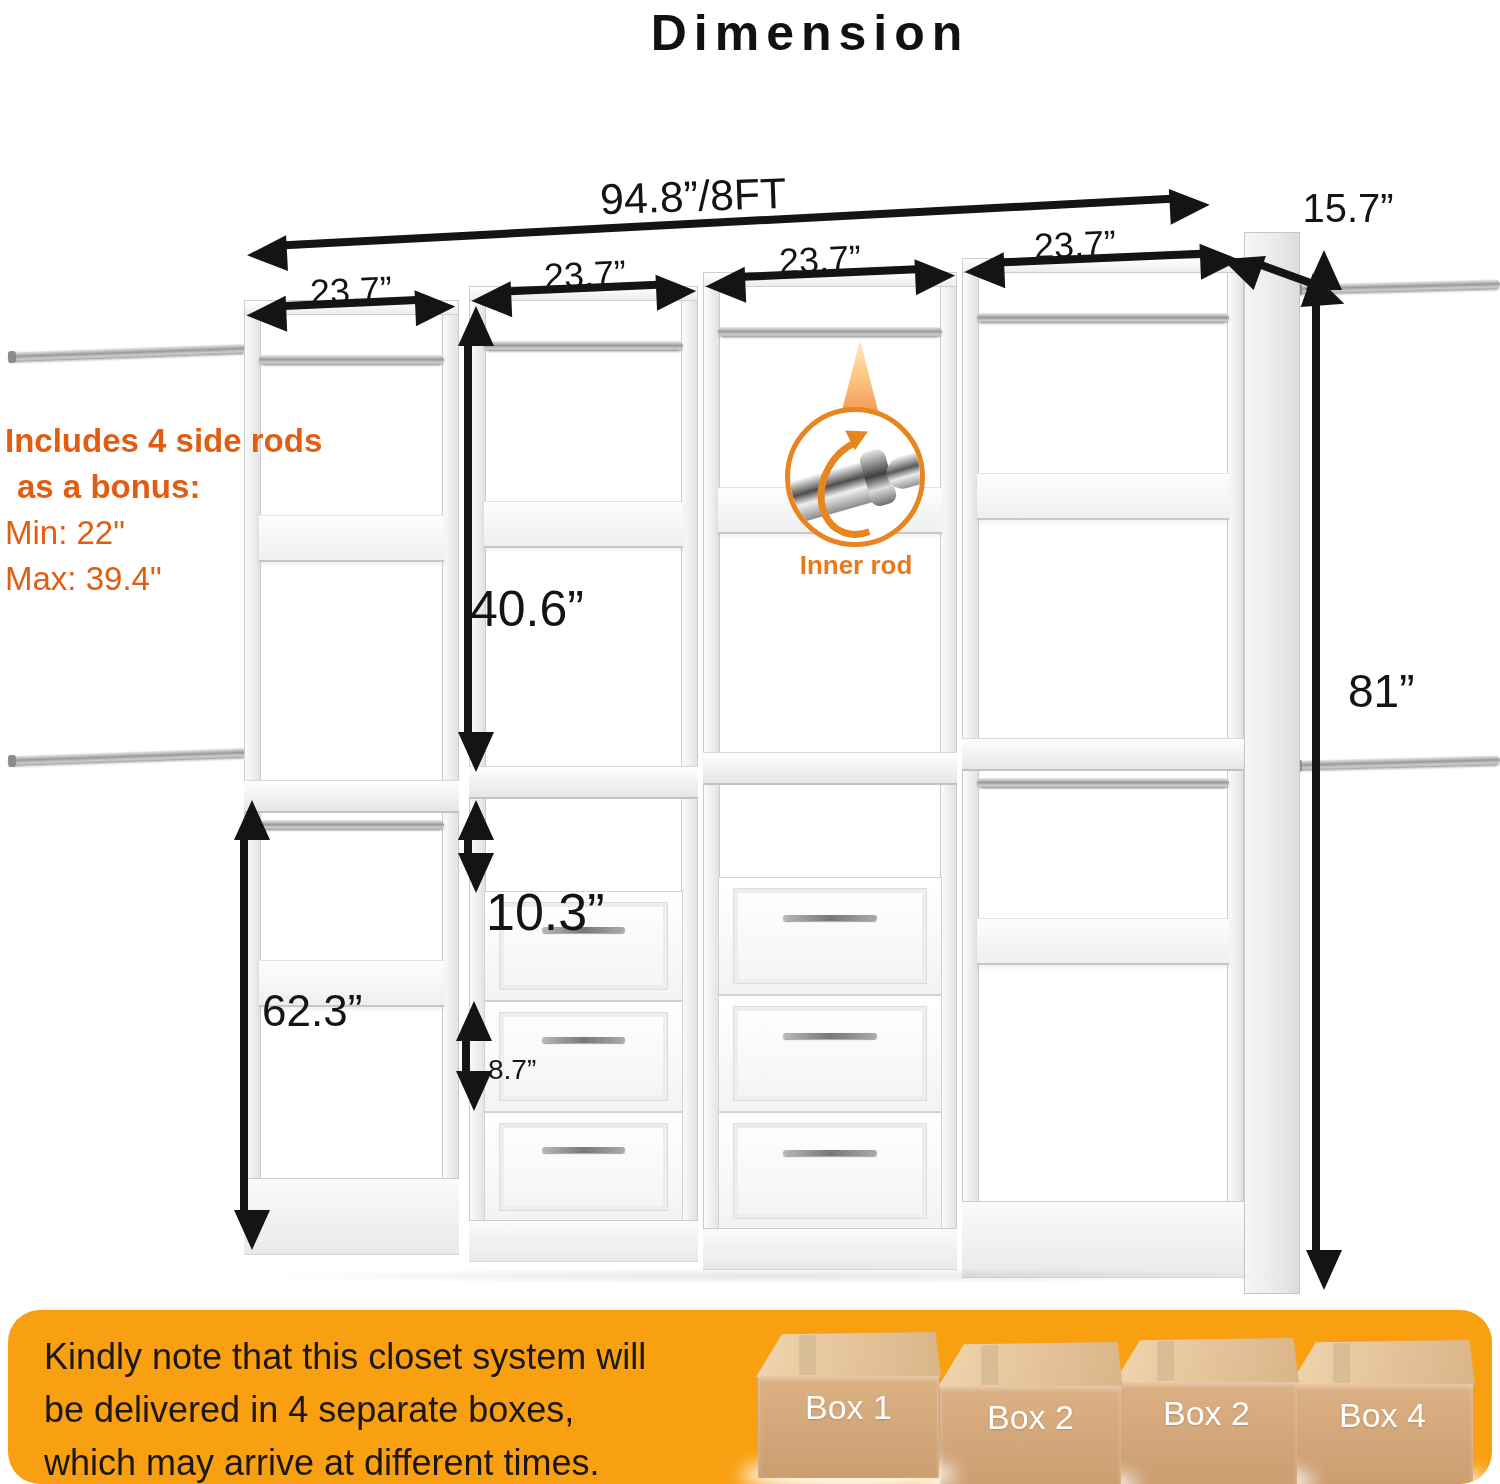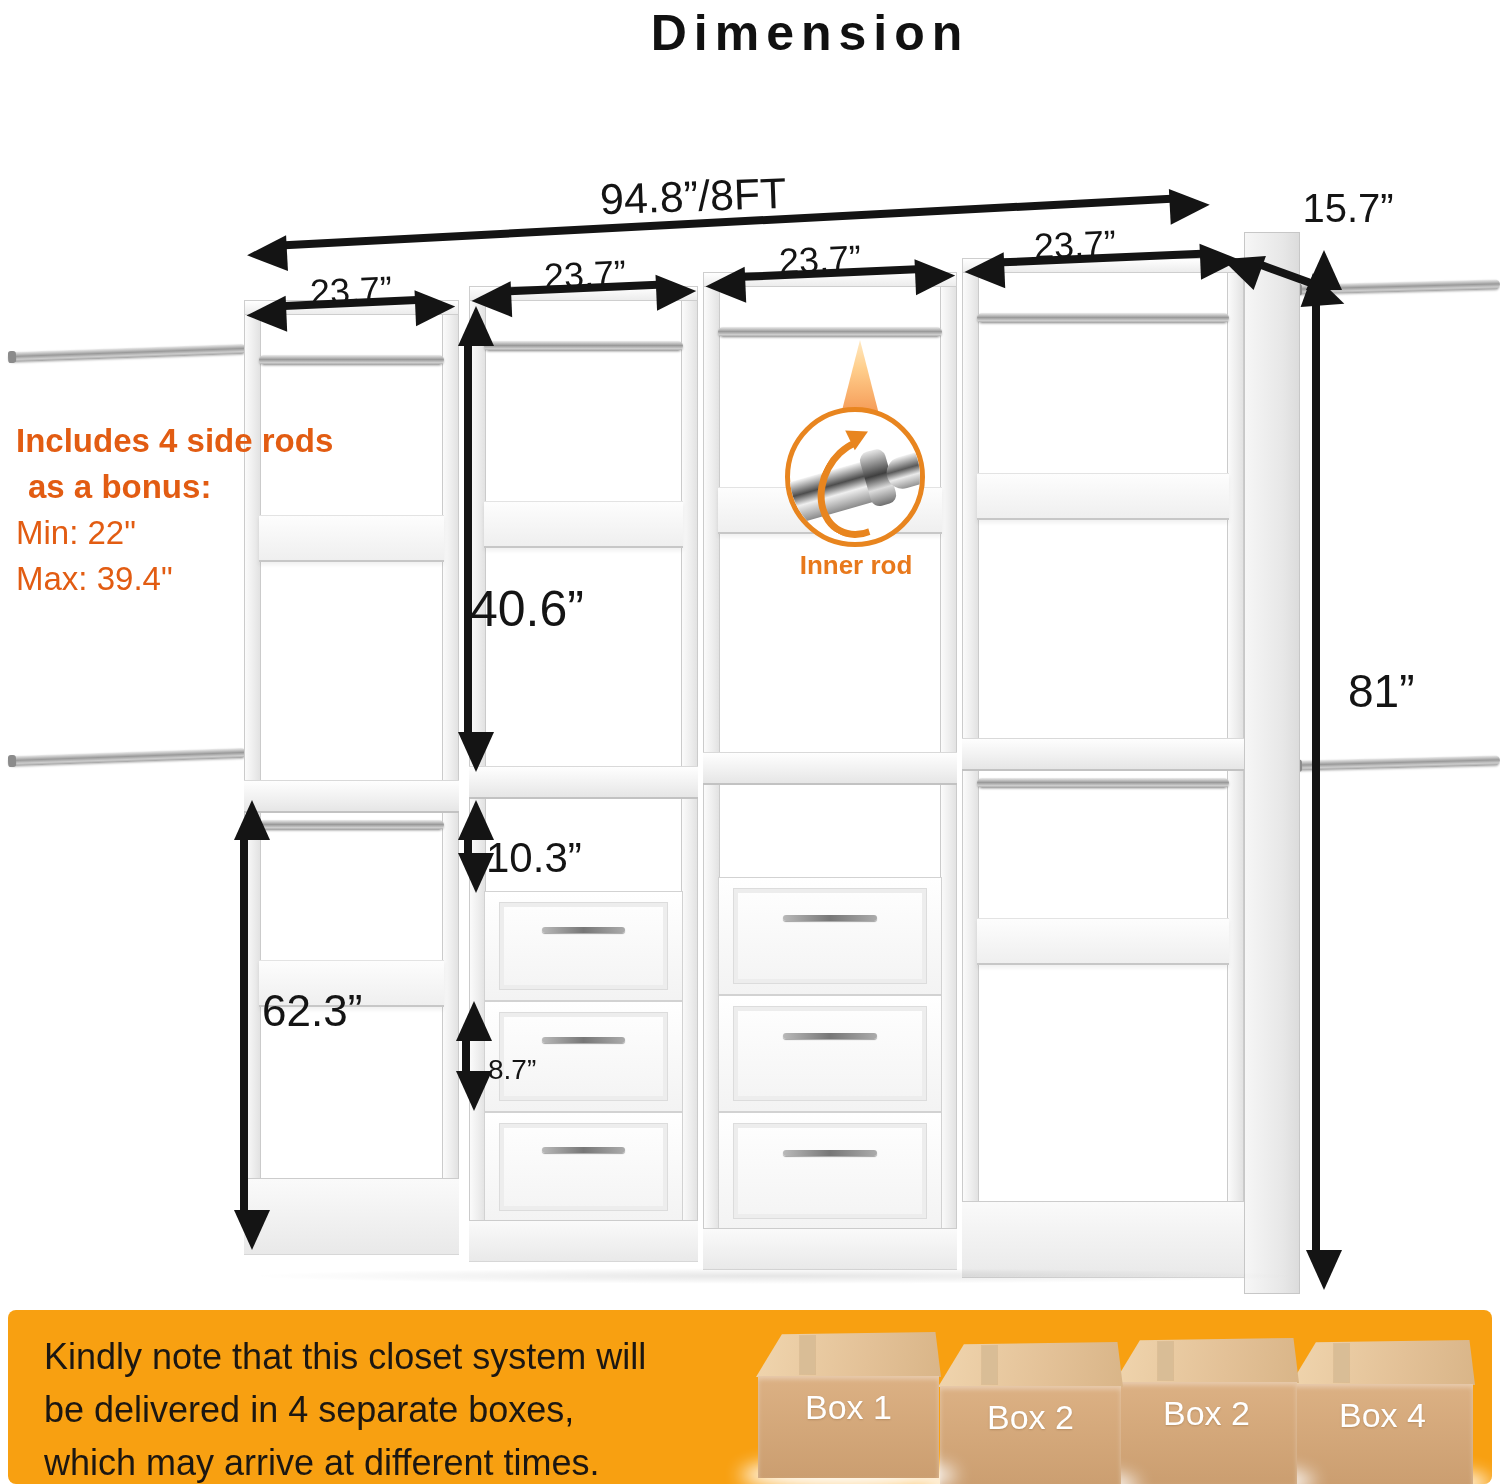--- a/index.html
+++ b/index.html
@@ -77,26 +77,26 @@
        background:linear-gradient(180deg,#f2f2f2 0%,#5a5a5a 40%,#eaeaea 65%,#939393 100%);}
   .spinring{position:absolute;left:30px;top:22px;width:72px;height:92px;border-radius:50%;
        border:7px solid #e8851f;border-top-color:transparent;border-right-color:transparent;
        transform:rotate(28deg);}
   .spinhead{position:absolute;left:58px;top:14px;width:0;height:0;
        border-left:11px solid transparent;border-right:11px solid transparent;
        border-bottom:20px solid #e8851f;transform:rotate(64deg);}
   .callout-label{position:absolute;left:770px;top:550px;width:172px;text-align:center;
        font-size:26px;font-weight:700;color:#e8791c;}
 
-  .bonus{position:absolute;left:16px;top:418px;font-size:33px;line-height:46px;color:#e25c12;}
+  .bonus{position:absolute;left:5px;top:418px;font-size:33px;line-height:46px;color:#e25c12;}
   .bonus .b{font-weight:700;}
   .bonus div{white-space:nowrap;}
 
   
-  .banner{position:absolute;left:8px;top:1310px;width:1484px;height:174px;border-radius:8px;
+  .banner{position:absolute;left:8px;top:1310px;width:1484px;height:174px;border-radius:32px;
           background:#f8a011;overflow:hidden;}
   .note{position:absolute;left:36px;top:20px;font-size:36px;line-height:53px;color:#1c1712;}
   .dbox{position:absolute;width:185px;height:146px;}
   .dbox .glow{position:absolute;left:-16px;right:-16px;bottom:-14px;height:34px;border-radius:50%;
           background:#ffffff;filter:blur(9px);opacity:.95;}
   .dbox .lid{position:absolute;top:0;left:0;right:0;height:45px;
           background:linear-gradient(100deg,#f0d5ae 0%,#e3c197 60%,#d9b588 100%);
           clip-path:polygon(0% 100%,14% 5%,97% 0%,100% 100%);}
   .dbox .tape{position:absolute;top:4px;left:24%;width:15px;height:38px;background:#d9bd96;
           box-shadow:0 0 0 1px rgba(120,90,50,.12);}
@@ -225,21 +225,21 @@
   <div class="av" style="left:462px;top:1039px;height:34px;"></div>
   <div class="av" style="left:1312px;top:288px;height:964px;"></div>
 
   <div class="dim" style="left:600px;top:172px;font-size:43px;transform:rotate(-2deg);">94.8”/8FT</div>
   <div class="dim" style="left:1268px;top:186px;width:160px;text-align:center;font-size:40px;">15.7”</div>
   <div class="dim" style="left:281px;top:270px;width:140px;text-align:center;font-size:36px;transform:rotate(-2.5deg);">23.7”</div>
   <div class="dim" style="left:515px;top:254px;width:140px;text-align:center;font-size:36px;transform:rotate(-2.5deg);">23.7”</div>
   <div class="dim" style="left:750px;top:239px;width:140px;text-align:center;font-size:36px;transform:rotate(-2.5deg);">23.7”</div>
   <div class="dim" style="left:1005px;top:224px;width:140px;text-align:center;font-size:36px;transform:rotate(-2.5deg);">23.7”</div>
   <div class="dim" style="left:470px;top:536px;font-size:50px;margin-top:44px;">40.6”</div>
-  <div class="dim" style="left:486px;top:834px;font-size:42px;">10.3”</div>
+  <div class="dim" style="left:486px;top:882px;font-size:52px;">10.3”</div>
   <div class="dim" style="left:262px;top:986px;font-size:44px;">62.3”</div>
   <div class="dim" style="left:488px;top:1054px;font-size:28px;">8.7”</div>
   <div class="dim" style="left:1348px;top:664px;font-size:46px;">81”</div>
 
   <div class="banner">
     <div class="note">
       <div>Kindly note that this closet system will</div>
       <div>be delivered in 4 separate boxes,</div>
       <div>which may arrive at different times.</div>
     </div>

